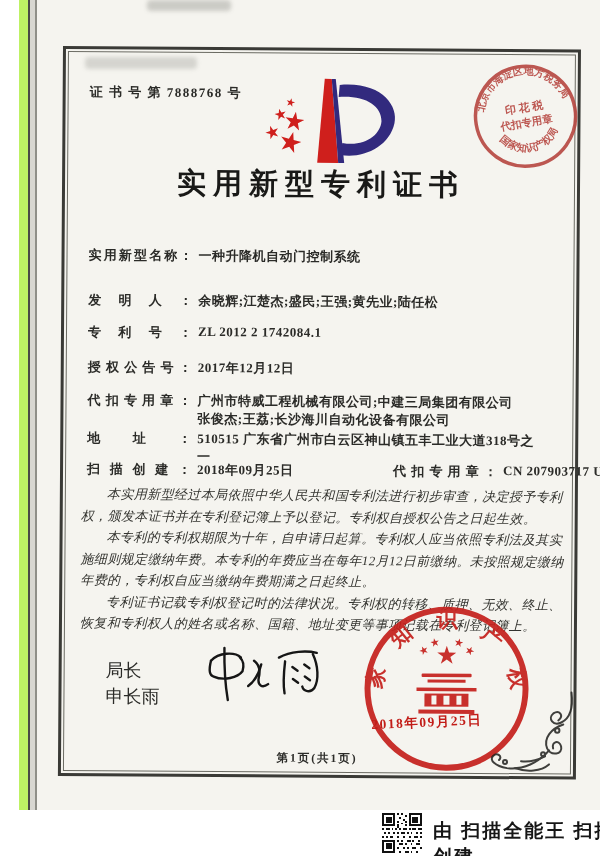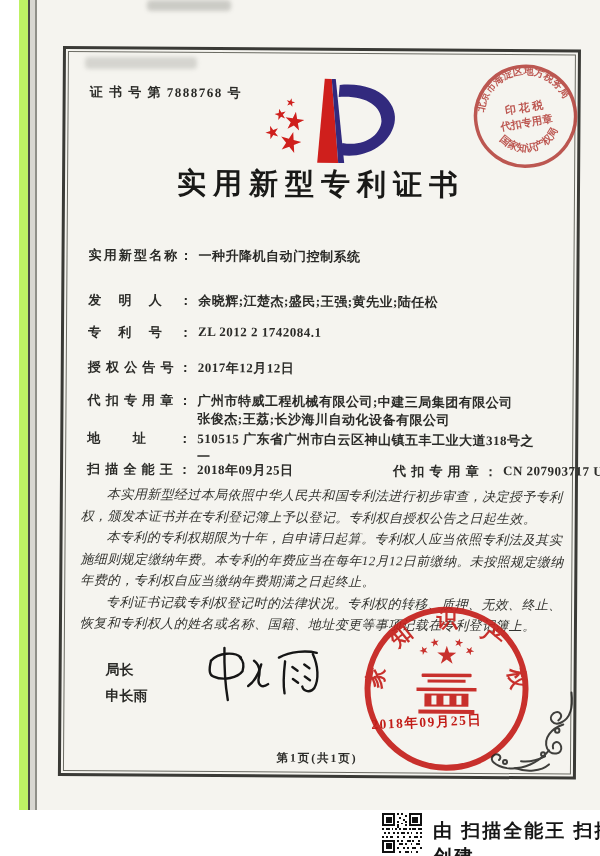--- a/index.html
+++ b/index.html
@@ -26,21 +26,21 @@
   
   .row{position:absolute;left:24px;font-size:13px;font-weight:700;white-space:nowrap;}
   .lbl{display:inline-block;width:104px;text-align:justify;text-align-last:justify;vertical-align:top;}
   .val{margin-left:6px;letter-spacing:.5px;}
   .cont{position:absolute;left:134px;font-size:13px;font-weight:700;white-space:nowrap;letter-spacing:.5px;}
   .grant2{position:absolute;left:306px;top:0;}
   
   .paras{position:absolute;left:18px;top:434px;width:490px;font-size:13px;line-height:21.5px;
          font-style:italic;letter-spacing:.4px;color:#33332f;}
   .paras p{margin:0;text-indent:2em;}
-  .director{position:absolute;left:44px;top:608px;font-size:14px;font-weight:700;line-height:26px;}
+  .director{position:absolute;left:44px;top:608px;font-size:18px;font-weight:400;line-height:26px;}
   .signature{position:absolute;left:130px;top:590px;transform:rotate(-3deg);}
   .big-seal{position:absolute;left:300px;top:552px;opacity:.92;}
   .seal-date{position:absolute;left:310px;top:662px;font-size:13.5px;font-weight:700;
              color:#c21d18;letter-spacing:1.5px;transform:rotate(-3deg);}
   .page-info{position:absolute;left:0;top:700px;width:100%;text-align:center;
              font-size:11.5px;font-weight:700;letter-spacing:2px;}
   .flourish{position:absolute;right:-4px;bottom:-8px;}
   
   .scan-footer{position:absolute;left:0;top:810px;width:600px;height:46px;background:#ffffff;}
   .qr{position:absolute;left:362px;top:3px;}
@@ -111,21 +111,21 @@
     </div>
     <div class="row" style="top:342px">
       <span class="lbl">代扣专用章：</span><span class="val">广州市特威工程机械有限公司;中建三局集团有限公司</span>
     </div>
     <div class="cont" style="top:360px">张俊杰;王荔;长沙海川自动化设备有限公司</div>
     <div class="row" style="top:380px">
       <span class="lbl">地址：</span><span class="val">510515 广东省广州市白云区神山镇五丰工业大道318号之</span>
     </div>
     <div class="cont" style="top:398px">一</div>
     <div class="row" style="top:411px">
-      <span class="lbl">扫描全能王：</span><span class="val">2018年09月25日</span>
+      <span class="lbl">扫描创建：</span><span class="val">2018年09月25日</span>
       <span class="grant2">
         <span class="lbl">代扣专用章：</span><span class="val">CN 207903717 U</span>
       </span>
     </div>
 
     <div class="paras">
       <p>本实用新型经过本局依照中华人民共和国专利法进行初步审查，决定授予专利权，颁发本证书并在专利登记簿上予以登记。专利权自授权公告之日起生效。</p>
       <p>本专利的专利权期限为十年，自申请日起算。专利权人应当依照专利法及其实施细则规定缴纳年费。本专利的年费应当在每年12月12日前缴纳。未按照规定缴纳年费的，专利权自应当缴纳年费期满之日起终止。</p>
       <p>专利证书记载专利权登记时的法律状况。专利权的转移、质押、无效、终止、恢复和专利权人的姓名或名称、国籍、地址变更等事项记载在专利登记簿上。</p>
     </div>

